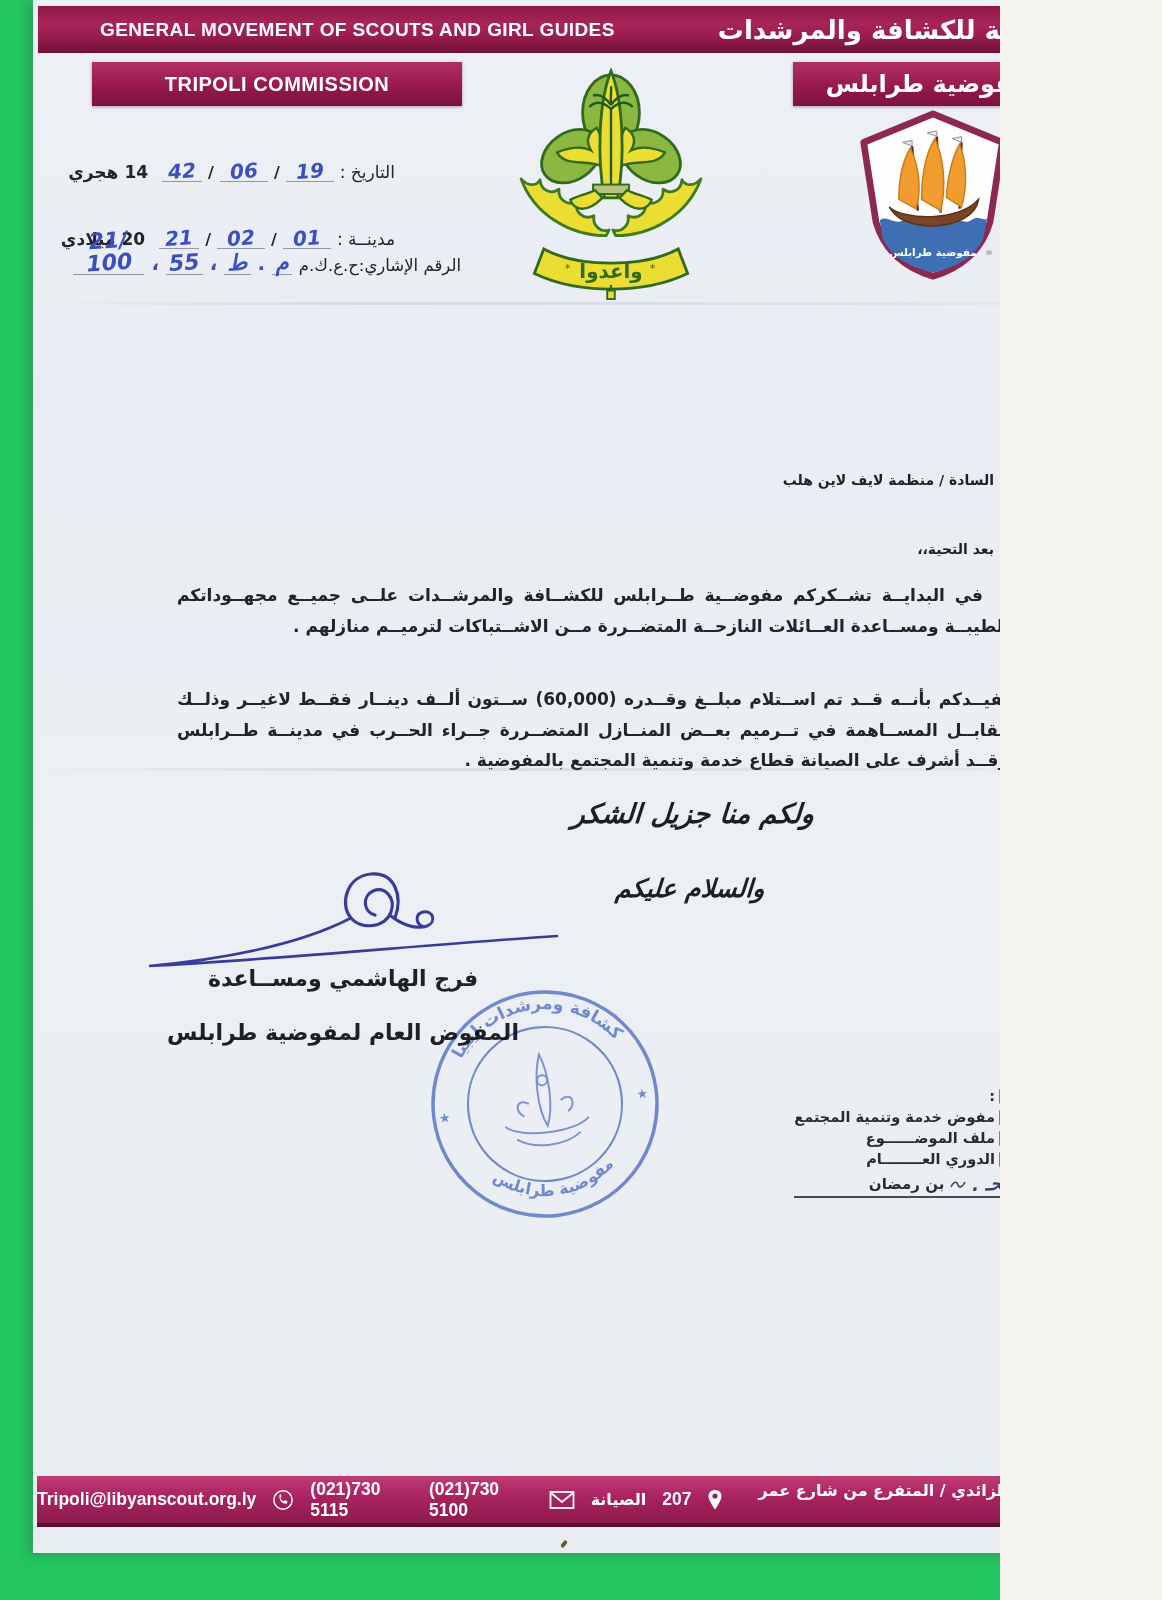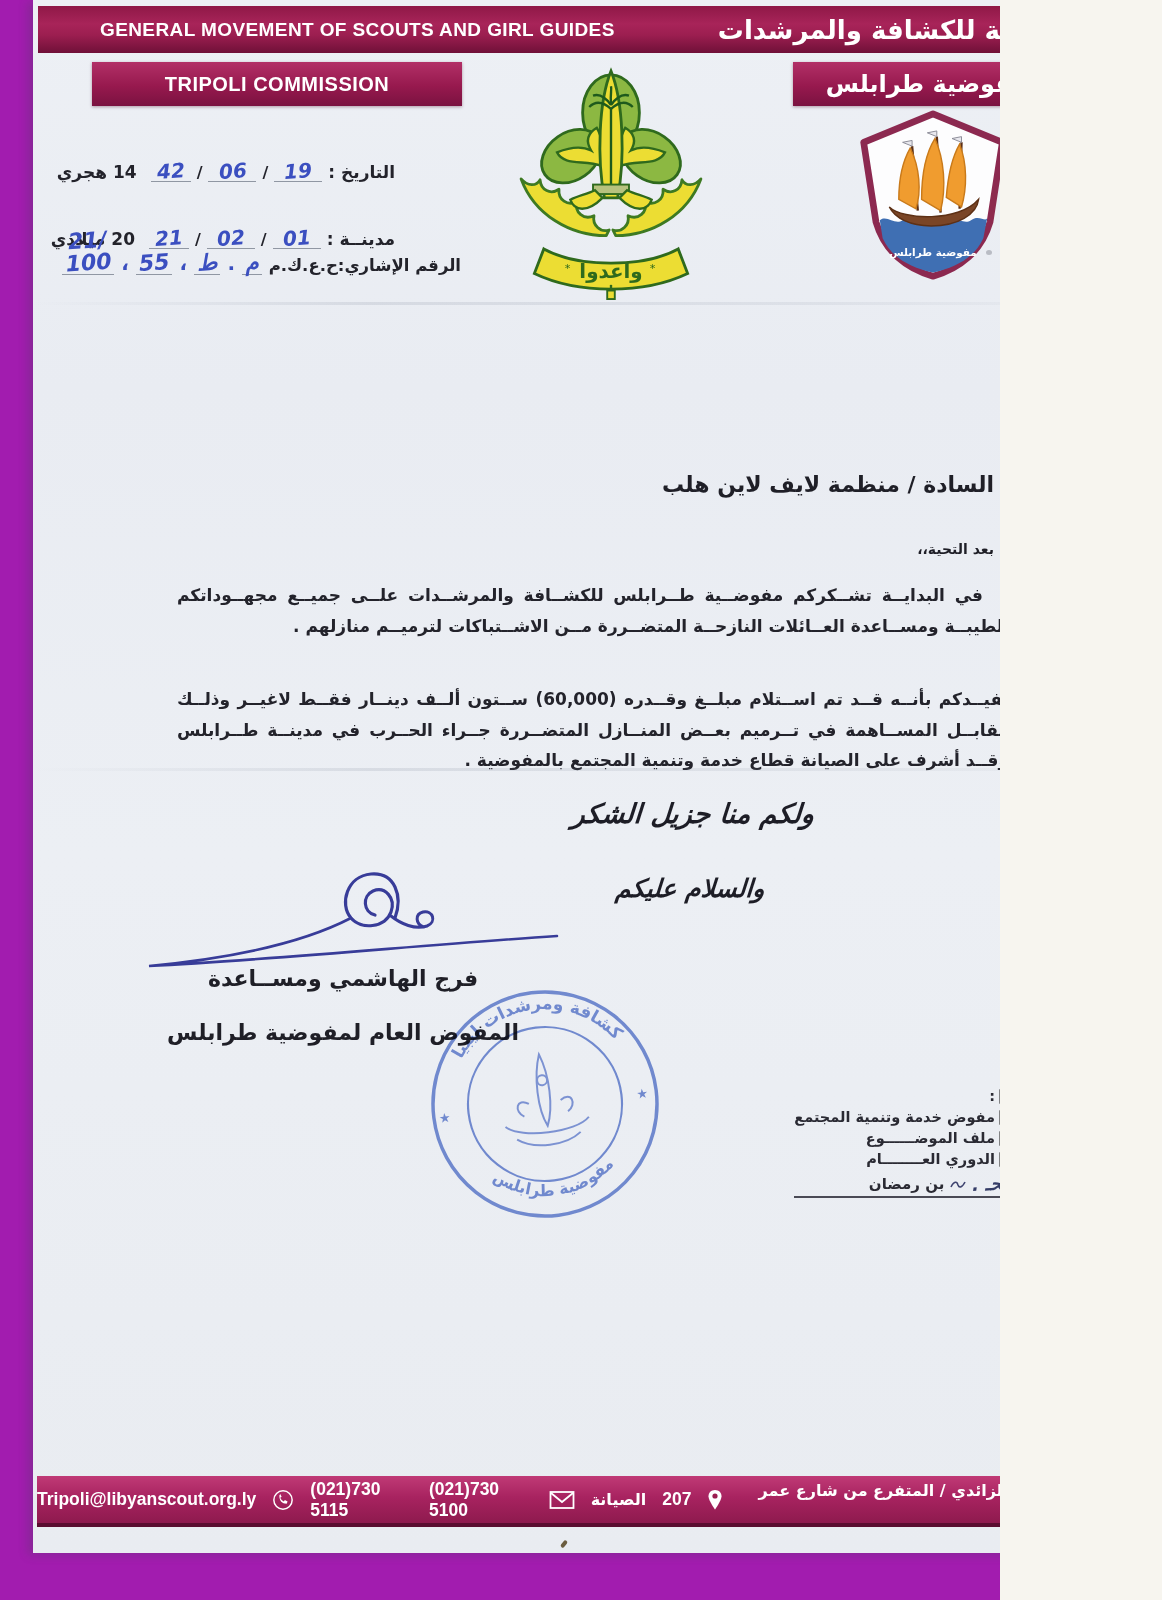--- a/index.html
+++ b/index.html
@@ -1,53 +1,53 @@
 <!DOCTYPE html>
 <html lang="ar"><head>
 <meta charset="utf-8">
 <style>
   html,body{margin:0;padding:0;}
   body{background:#f7f5ef;font-family:"DejaVu Sans",sans-serif;}
-  .page{position:relative;width:1000px;height:1600px;background:#a21caf;overflow:hidden;}
+  .page{position:relative;width:1000px;height:1600px;background:#22c55e;overflow:hidden;}
   .paper{position:absolute;left:33px;top:0;width:1129px;height:1553px;
     background:linear-gradient(180deg,#edf0f5 0%,#e9ecf2 25%,#ecEFf4 55%,#e9ecf1 100%);
     box-shadow:-5px 2px 9px rgba(70,70,85,.28);}
   
   .band{position:absolute;left:5px;right:0;top:6px;height:47px;
     background:linear-gradient(180deg,#8f1847 0%,#a82459 38%,#9c1e50 62%,#6f1038 100%);
     display:flex;align-items:center;justify-content:space-between;color:#fff;}
   .band .en{margin-left:62px;font-size:19px;font-weight:bold;letter-spacing:.4px;font-family:"Liberation Sans",sans-serif;}
   .band .ar{margin-right:9px;font-size:26px;font-weight:bold;}
   .combox{position:absolute;top:62px;height:44px;color:#fff;display:flex;align-items:center;justify-content:center;
     background:linear-gradient(180deg,#b23067 0%,#97194e 55%,#7a1240 100%);
     box-shadow:0 1px 3px rgba(80,20,50,.4);}
   .combox.en{left:59px;width:370px;font-size:20px;font-weight:bold;letter-spacing:.5px;font-family:"Liberation Sans",sans-serif;}
   .combox.ar{left:760px;width:267px;font-size:24px;font-weight:bold;}
   
   .scout-emblem{position:absolute;left:472px;top:54px;width:212px;height:246px;}
   .shield-emblem{position:absolute;left:824px;top:104px;width:152px;height:184px;}
   
   .dates{position:absolute;left:72px;top:126px;width:290px;direction:rtl;}
   .date-row{display:flex;align-items:flex-end;gap:6px;margin-bottom:11px;justify-content:flex-start;}
-  .lbl{font-size:17px;font-weight:bold;color:#23232b;white-space:nowrap;margin-top:36px;}
+  .lbl{font-size:17px;font-weight:normal;color:#23232b;white-space:nowrap;margin-top:36px;}
   .era{font-size:17px;font-weight:bold;color:#23232b;}
   .printed-cent{font-size:17px;font-weight:bold;color:#23232b;}
   .slot{display:inline-block;border-bottom:1.6px solid #9097a3;min-width:44px;text-align:center;padding:0 2px;line-height:1;}
   .slot.yr{min-width:36px;}
   .sep{font-size:16px;font-weight:bold;color:#23232b;}
   .hand{color:#3b4fc0;font-weight:bold;font-style:italic;font-size:20px;display:inline-block;transform:rotate(-4deg);}
   .yeargroup{display:inline-flex;direction:ltr;align-items:flex-end;gap:14px;}
   
   .refrow{position:absolute;left:40px;top:220px;width:388px;direction:rtl;display:flex;align-items:flex-end;gap:7px;justify-content:flex-start;}
   .refrow .lbl{font-size:16.5px;}
   .refrow .hand{font-size:22px;}
   .refsep{color:#3b4fc0;font-weight:bold;font-size:20px;}
   .rslot{display:inline-block;border-bottom:1.6px solid #9097a3;text-align:center;padding:0 3px;line-height:1;}
   
-  .addressee{position:absolute;top:472px;right:168px;direction:rtl;font-size:22px;font-weight:bold;color:#1f1f27;}
+  .addressee{position:absolute;top:472px;right:168px;direction:rtl;font-size:14px;font-weight:bold;color:#1f1f27;}
   .greeting{position:absolute;top:541px;right:168px;direction:rtl;font-size:14px;font-weight:bold;color:#1f1f27;}
   .para{position:absolute;left:144px;width:832px;direction:rtl;text-align:justify;
     font-size:17px;font-weight:bold;color:#23232b;line-height:1.8;}
   .para.p1{top:580px;text-indent:26px;}
   .para.p2{top:684px;}
   .script-line{position:absolute;direction:rtl;font-weight:bold;color:#1d1d26;font-style:italic;transform:skewX(-4deg);}
   .thanks{top:798px;left:529px;width:262px;text-align:center;font-size:27px;}
   .closing{top:874px;left:547px;width:220px;text-align:center;font-size:25px;}
   .signature{position:absolute;left:100px;top:860px;width:430px;height:115px;mix-blend-mode:multiply;}
   .signer-name{position:absolute;top:966px;left:130px;width:360px;text-align:center;direction:rtl;font-size:22px;font-weight:bold;color:#1f1f27;}

